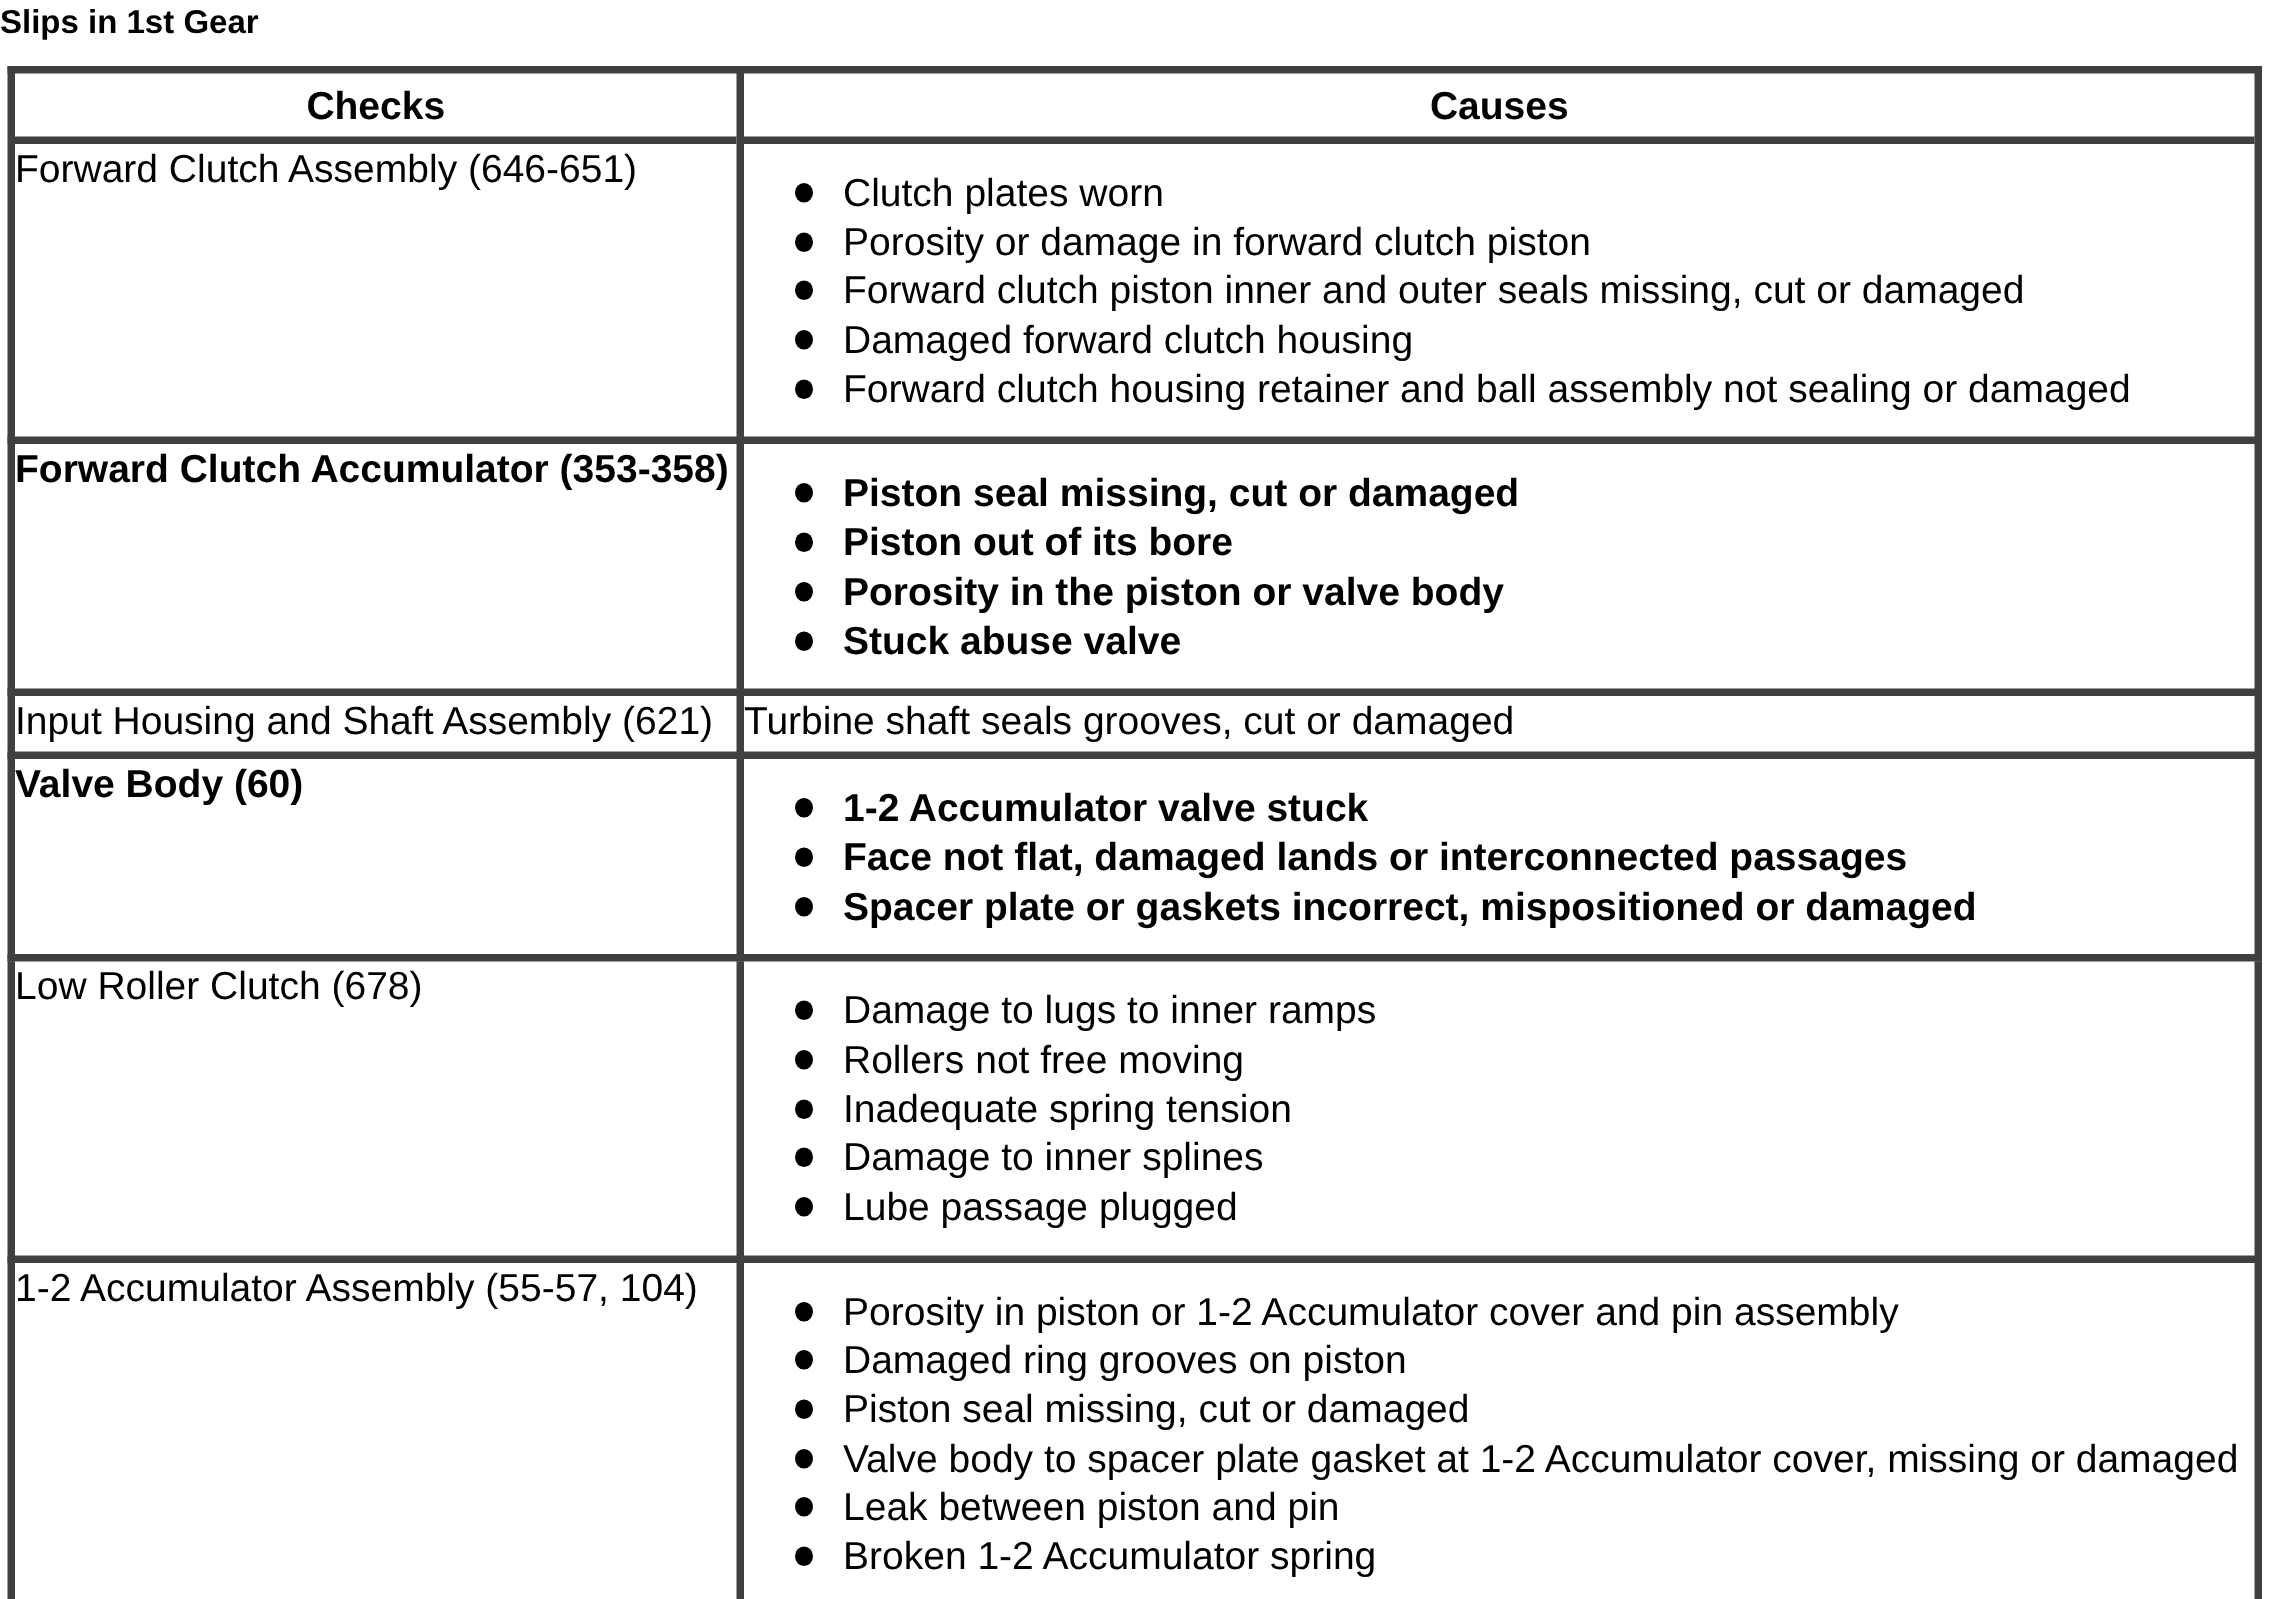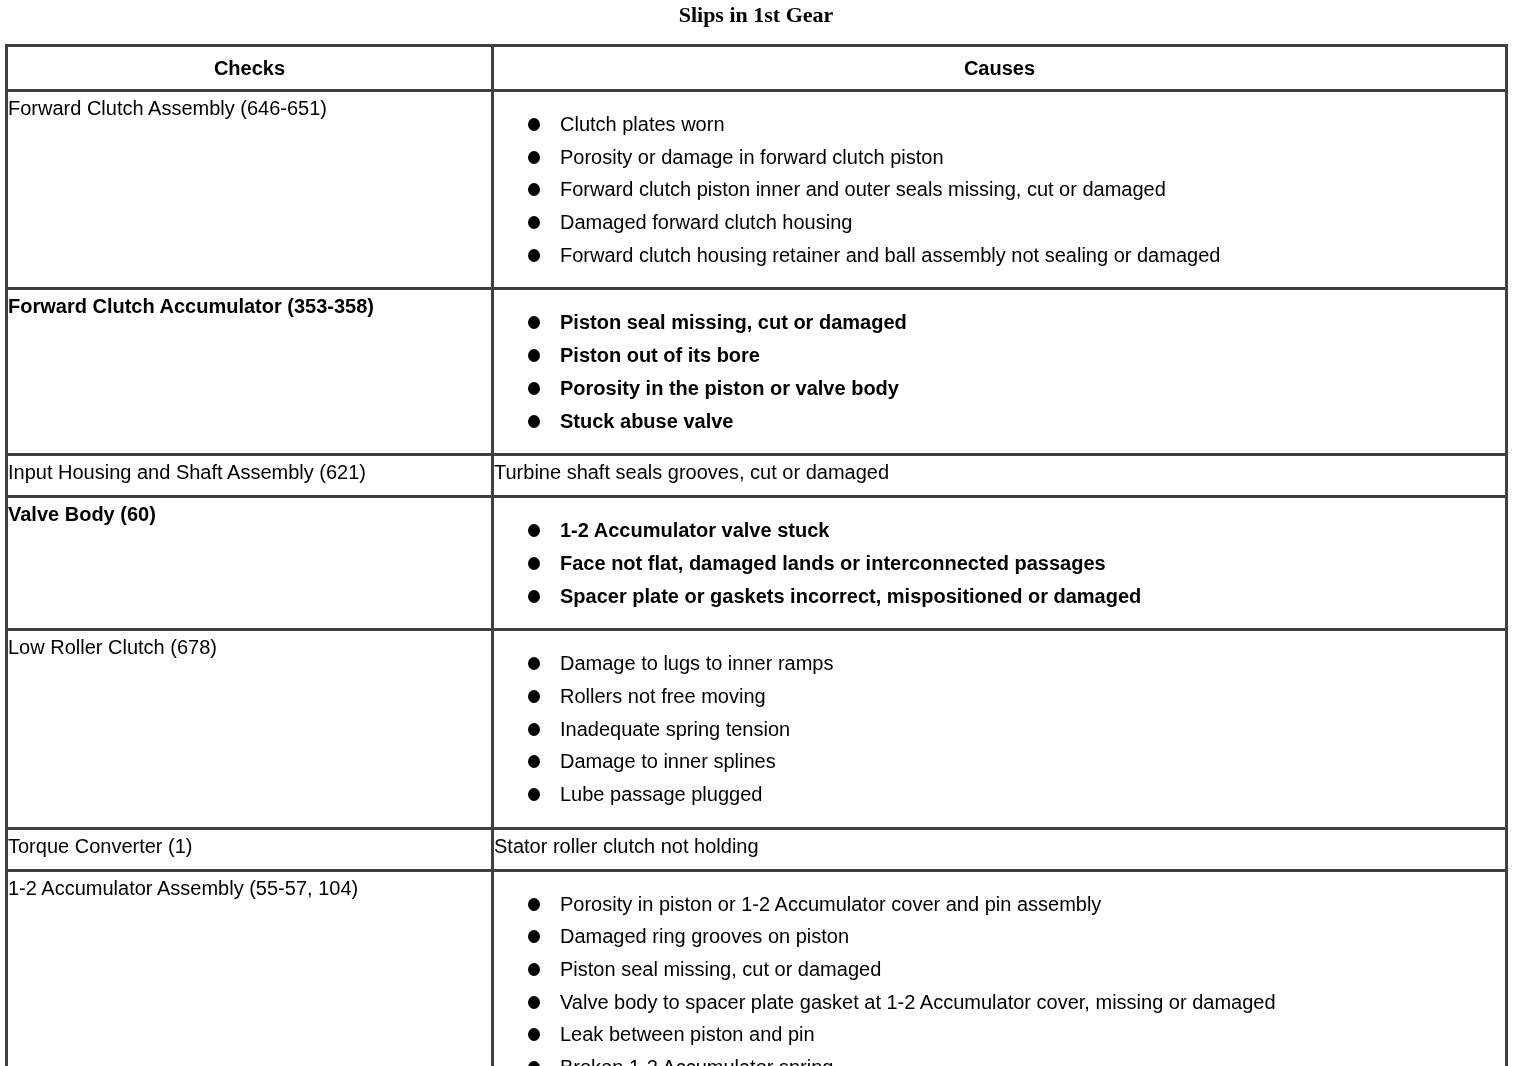--- a/index.html
+++ b/index.html
@@ -1,23 +1,23 @@
 <!DOCTYPE html>
 <html><head>
 <meta charset="utf-8">
 <style>
   html, body { margin: 0; padding: 0; background: #ffffff; }
   body { width: 1520px; height: 1066px; position: relative; overflow: hidden;
          font-family: "Liberation Sans", "DejaVu Sans", sans-serif; color: #000; }
-  .title { position: absolute; top: 0; left: 0; width: 1512px; text-align: center;
-           font-weight: bold; font-size: 22px; line-height: 30px; font-family: Liberation Serif, serif; }
+  .title { position: absolute; top: 0; left: 0; width: 1512px; 
+           font-weight: bold; font-size: 22px; line-height: 30px; }
   table.tbl { position: absolute; left: 5px; top: 44px; width: 1503px;
               border-collapse: collapse; border: 3px solid #000; table-layout: fixed; }
-  table.tbl th, table.tbl td { border: 3px solid #404040; vertical-align: top;
-              font-size: 20px; padding: 0; }
+  table.tbl th, table.tbl td { border: 5px solid #404040; vertical-align: top;
+              font-size: 26px; padding: 0; }
   table.tbl th { font-weight: bold; text-align: center; height: 40px; line-height: 42px;
                  border-bottom: 2px solid #000; }
   col.c1 { width: 486px; }
   td.check { padding: 5px 0 0 6px; line-height: 32.7px; }
   td.cause { padding: 5px 0 5px 5px; line-height: 32.7px; }
   ul.bullets { list-style: none; margin: 16px; padding: 0; }
   ul.bullets li { position: relative; padding-left: 50px; height: 32.7px; white-space: nowrap; }
   ul.bullets li .dot { position: absolute; left: 18px; top: 10px; width: 12px; height: 13px;
                        border-radius: 50%; background: #000; }
   .plain { display: block; white-space: nowrap; }
@@ -83,26 +83,20 @@
         <td class="cause">
           <ul class="bullets">
             <li><span class="dot"></span><span>Damage to lugs to inner ramps</span></li>
             <li><span class="dot"></span><span>Rollers not free moving</span></li>
             <li><span class="dot"></span><span>Inadequate spring tension</span></li>
             <li><span class="dot"></span><span>Damage to inner splines</span></li>
             <li><span class="dot"></span><span>Lube passage plugged</span></li>
           </ul>
         </td>
       </tr>
-      <tr style="height: 42px;">
-        <td class="check">Torque Converter (1)</td>
-        <td class="cause">
-          <span class="plain">Stator roller clutch not holding</span>
-        </td>
-      </tr>
       <tr style="height: 206px;">
         <td class="check">1-2 Accumulator Assembly (55-57, 104)</td>
         <td class="cause">
           <ul class="bullets">
             <li><span class="dot"></span><span>Porosity in piston or 1-2 Accumulator cover and pin assembly</span></li>
             <li><span class="dot"></span><span>Damaged ring grooves on piston</span></li>
             <li><span class="dot"></span><span>Piston seal missing, cut or damaged</span></li>
             <li><span class="dot"></span><span>Valve body to spacer plate gasket at 1-2 Accumulator cover, missing or damaged</span></li>
             <li><span class="dot"></span><span>Leak between piston and pin</span></li>
             <li><span class="dot"></span><span>Broken 1-2 Accumulator spring</span></li>

